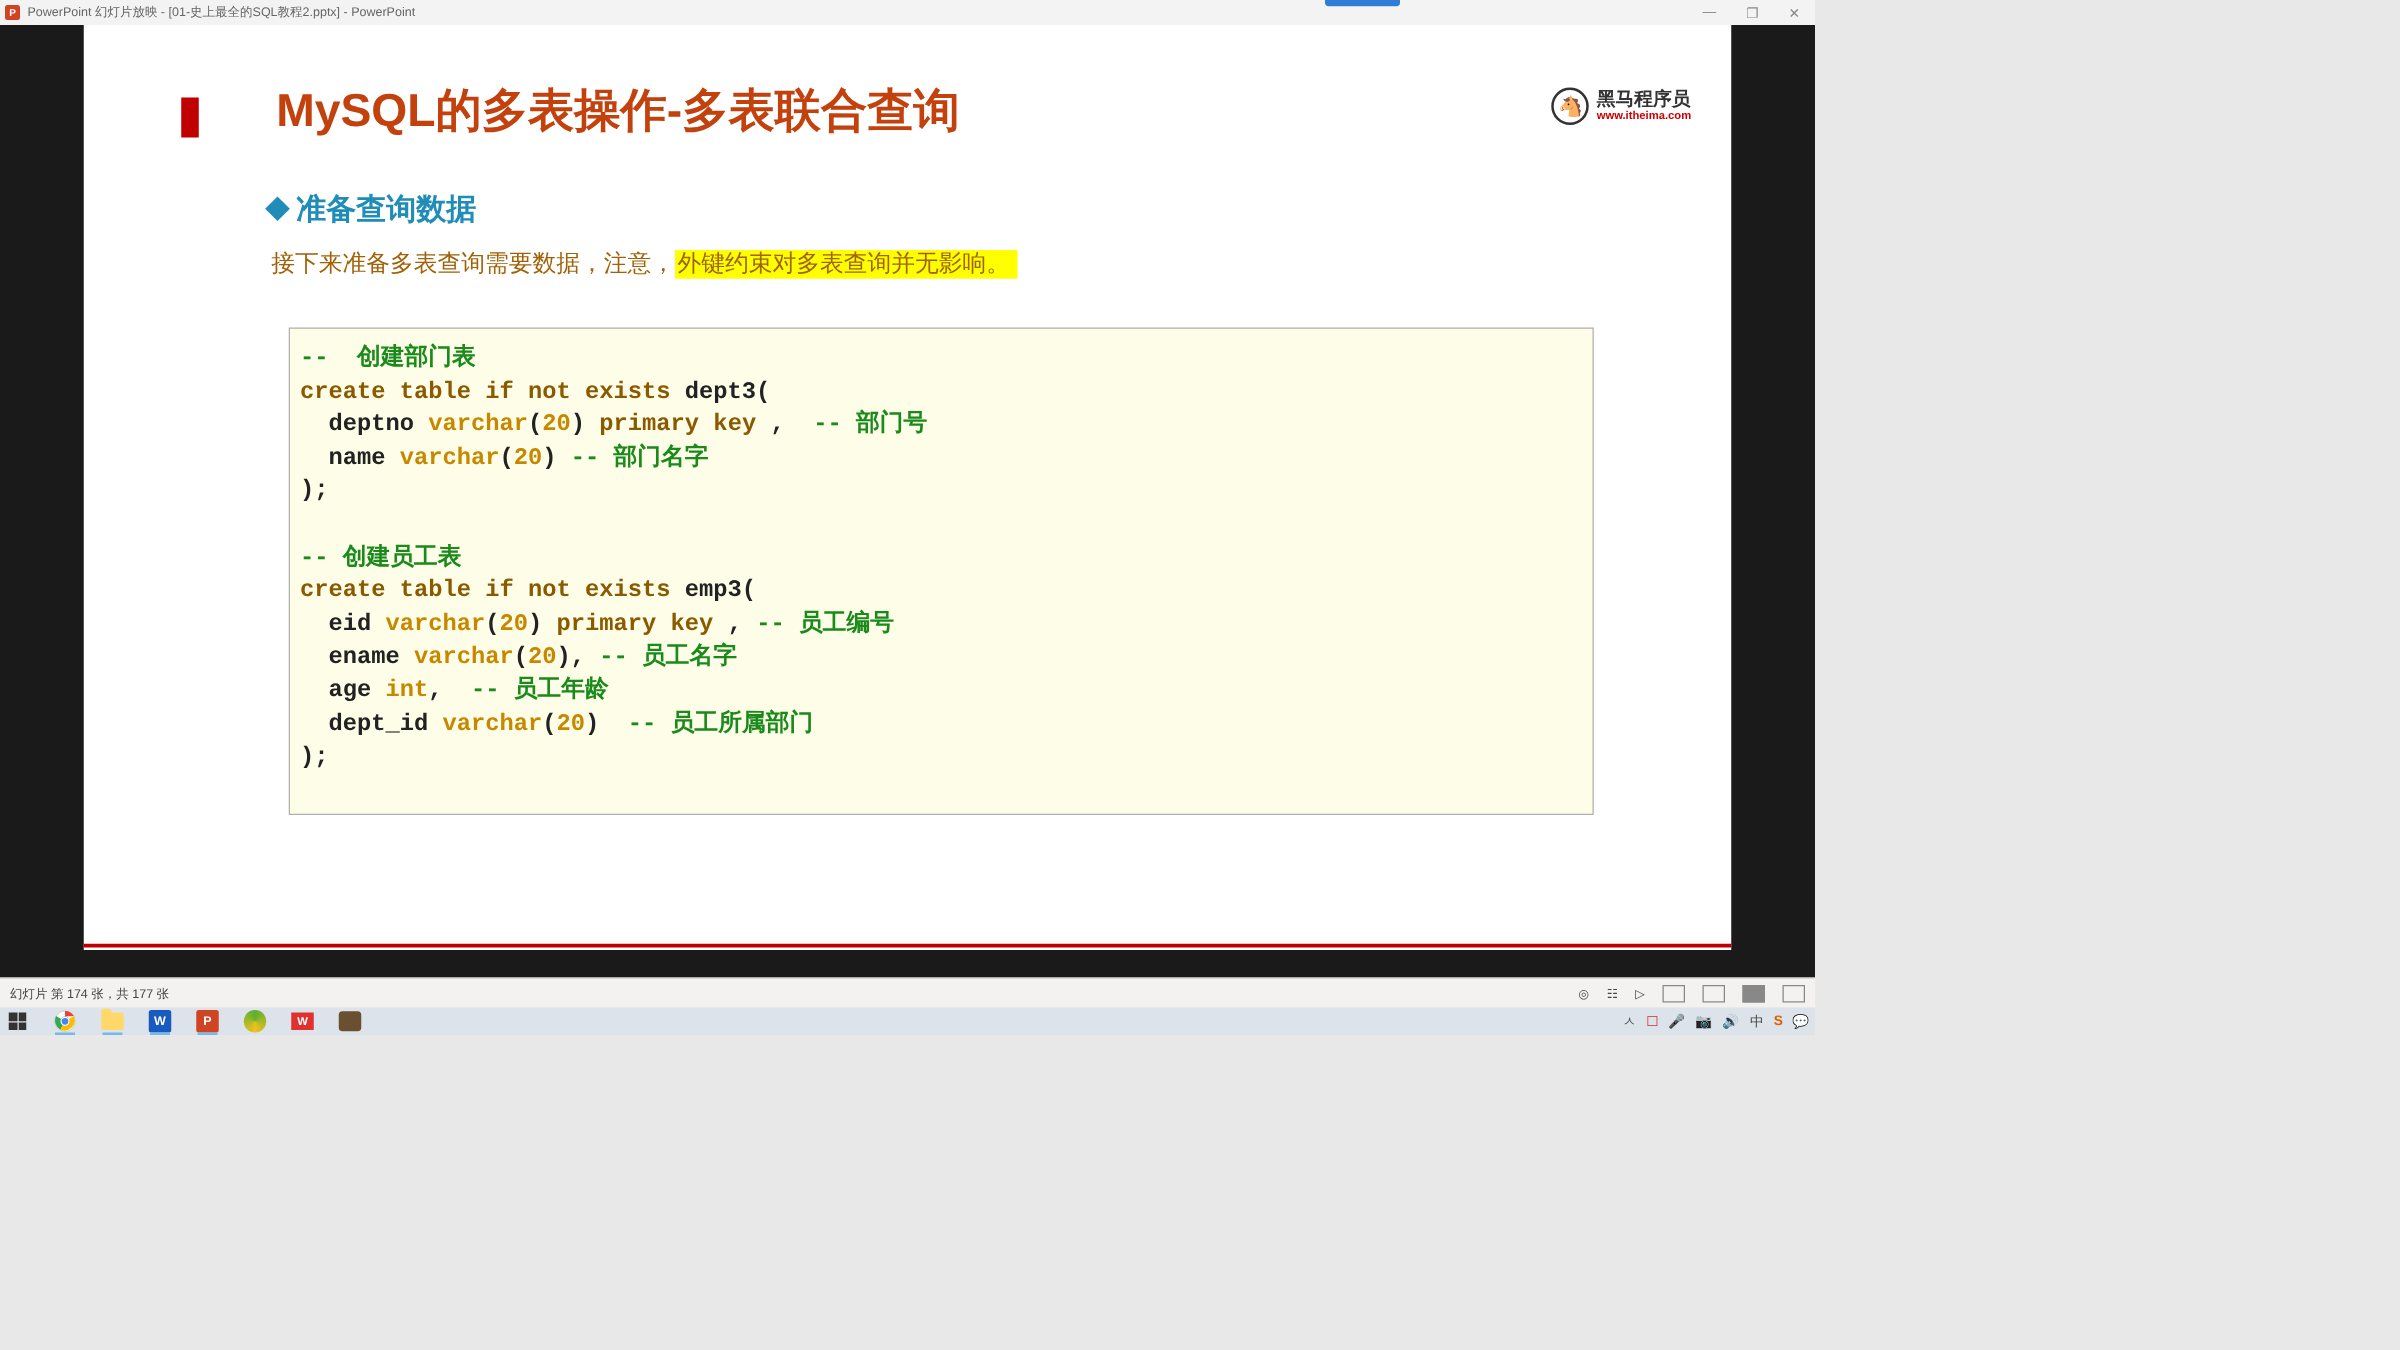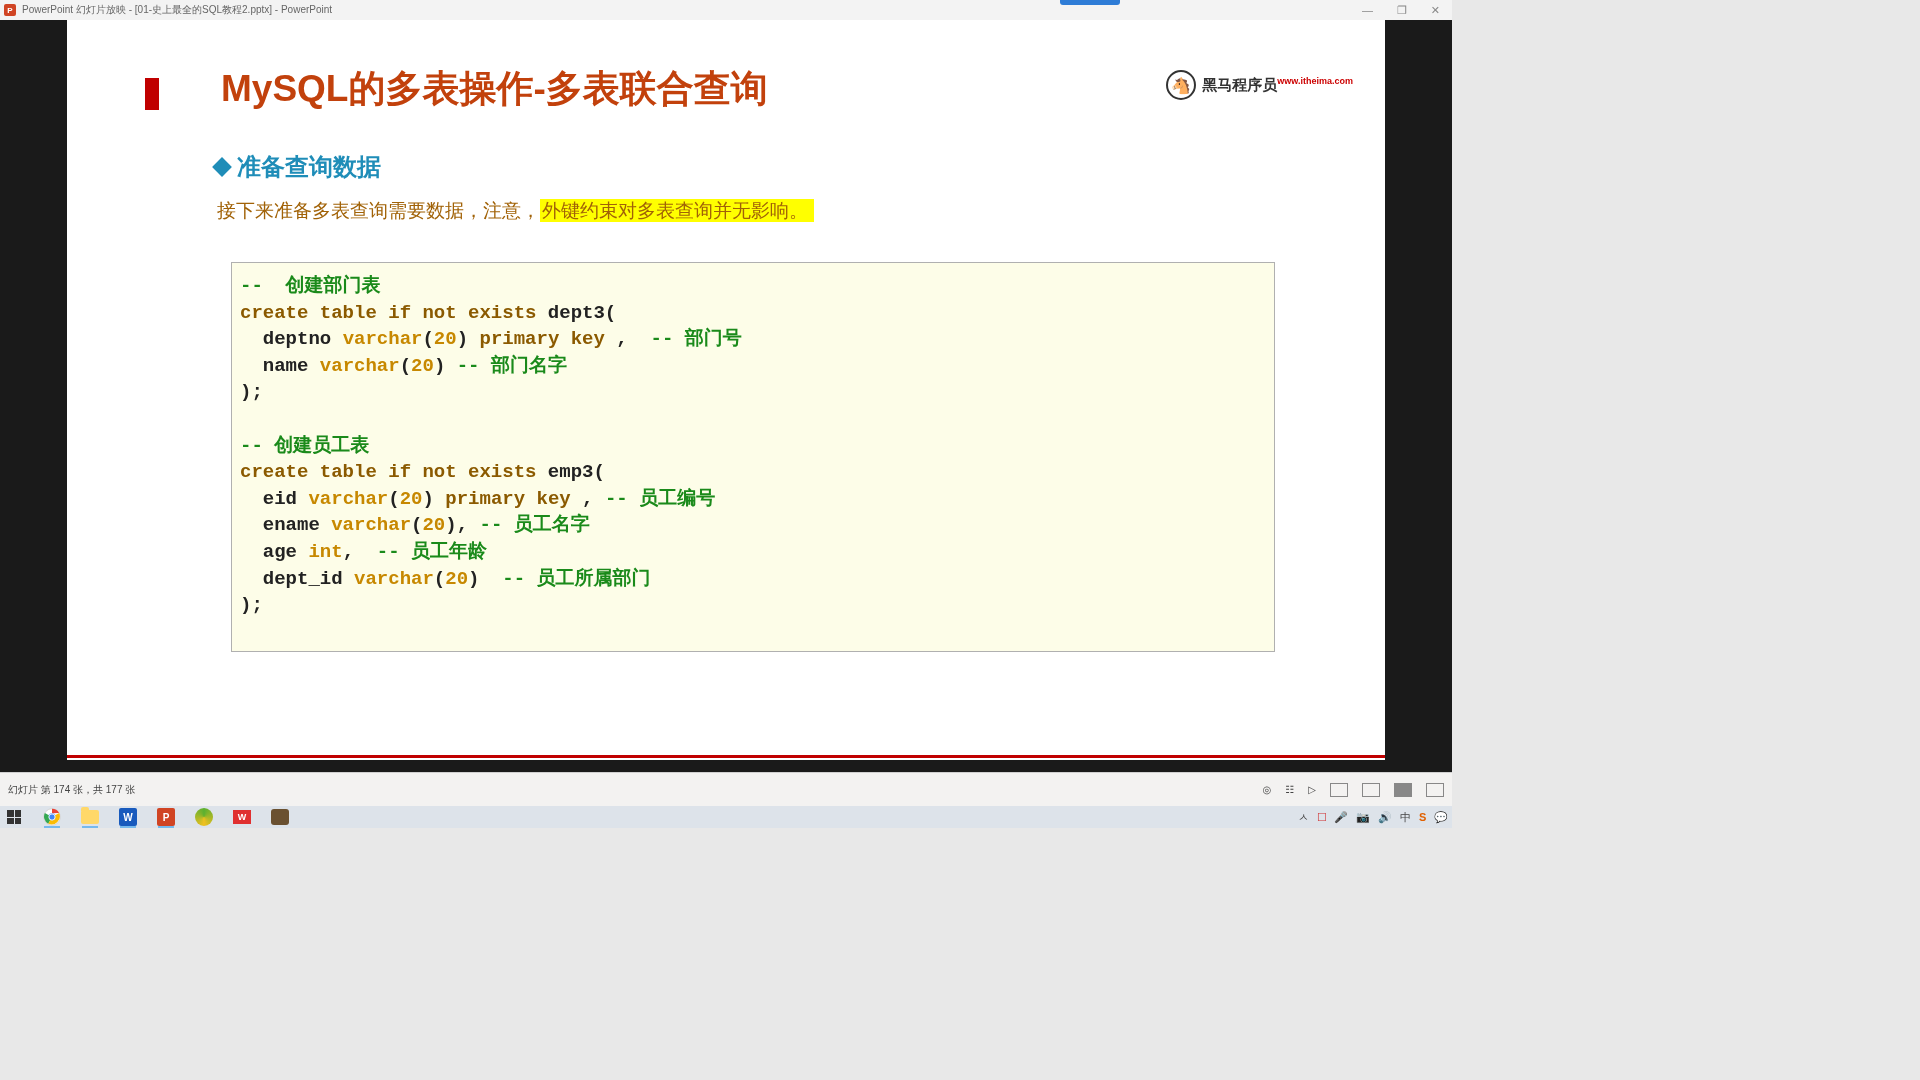--- a/index.html
+++ b/index.html
@@ -85,21 +85,21 @@
     align-items: center;
     gap: 6px;
   }
   .logo .horse {
     width: 30px; height: 30px;
     border: 2.5px solid #333;
     border-radius: 50%;
     display: flex; align-items: center; justify-content: center;
     font-size: 16px;
   }
-  .logo .txt { display: flex; flex-direction: row; line-height: 1.1; }
+  .logo .txt { display: flex; flex-direction: column; line-height: 1.1; }
   .logo .txt .cn { font-size: 15px; font-weight: 700; color: #333; }
   .logo .txt .url { font-size: 9px; color: #c00; font-weight: 700; }
   .section-title {
     position: absolute;
     left: 148px; top: 131px;
     display: flex; align-items: center; gap: 8px;
   }
   .diamond {
     width: 14px; height: 14px;
     background: #1f8db8;
@@ -145,21 +145,21 @@
     position: absolute;
     left: 0; right: 0;
     height: 3px;
     background: #c00000;
     bottom: 2px;
   }
   
   .status-bar {
     position: absolute;
     left: 0; right: 0; bottom: 22px;
-    height: 34px;
+    height: 24px;
     background: #f3f2f1;
     border-top: 1px solid #d0d0d0;
     display: flex;
     align-items: center;
     font-size: 10px;
     color: #444;
     padding: 0 8px;
   }
   .status-bar .right {
     margin-left: auto;

